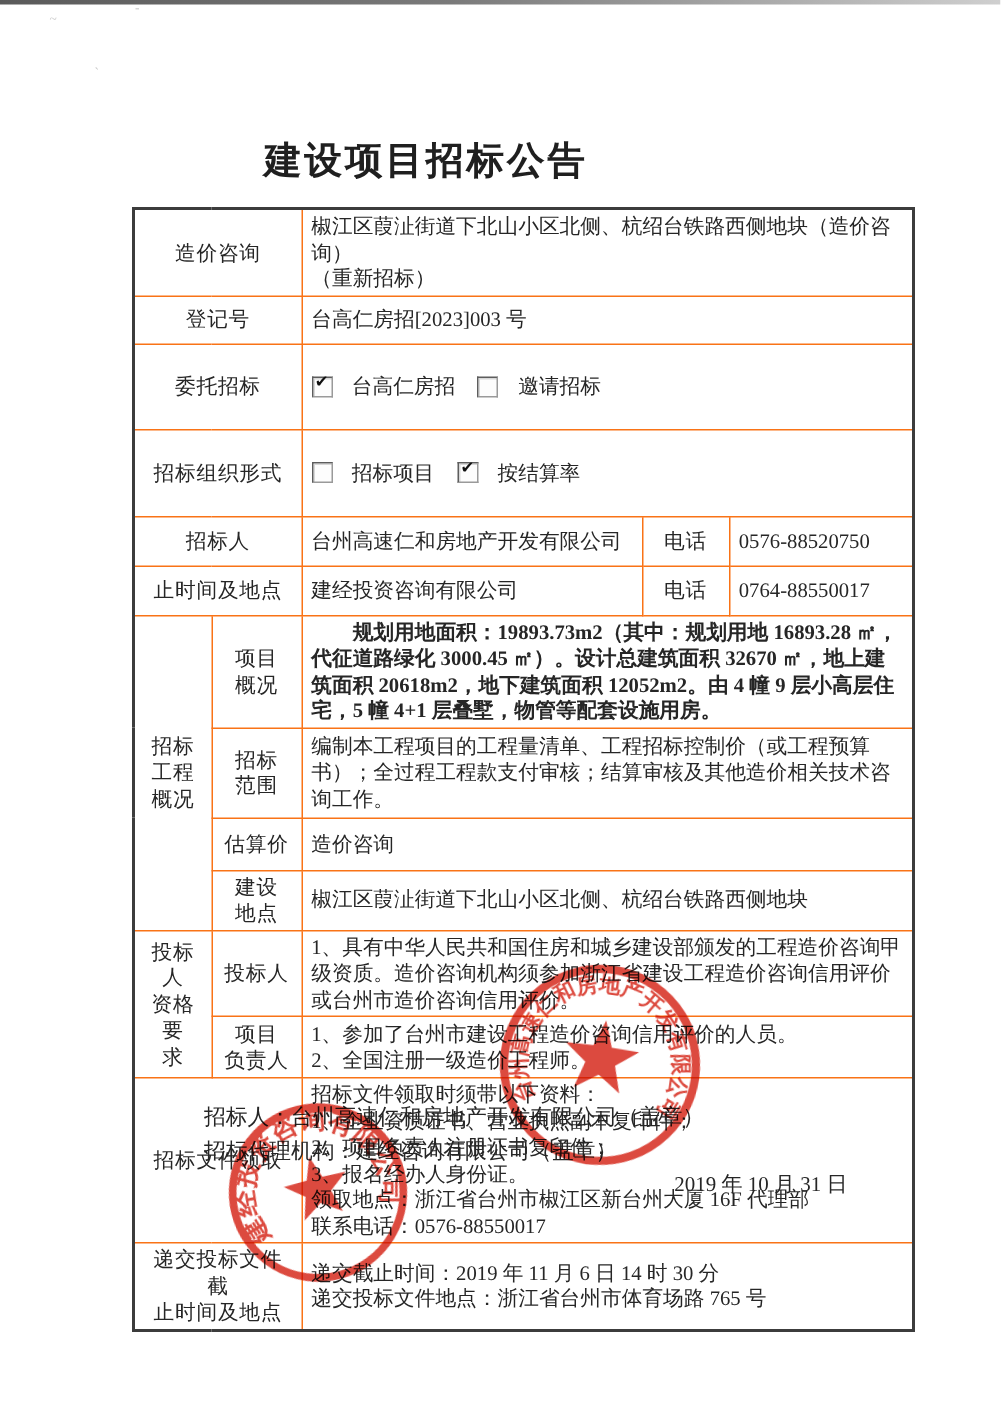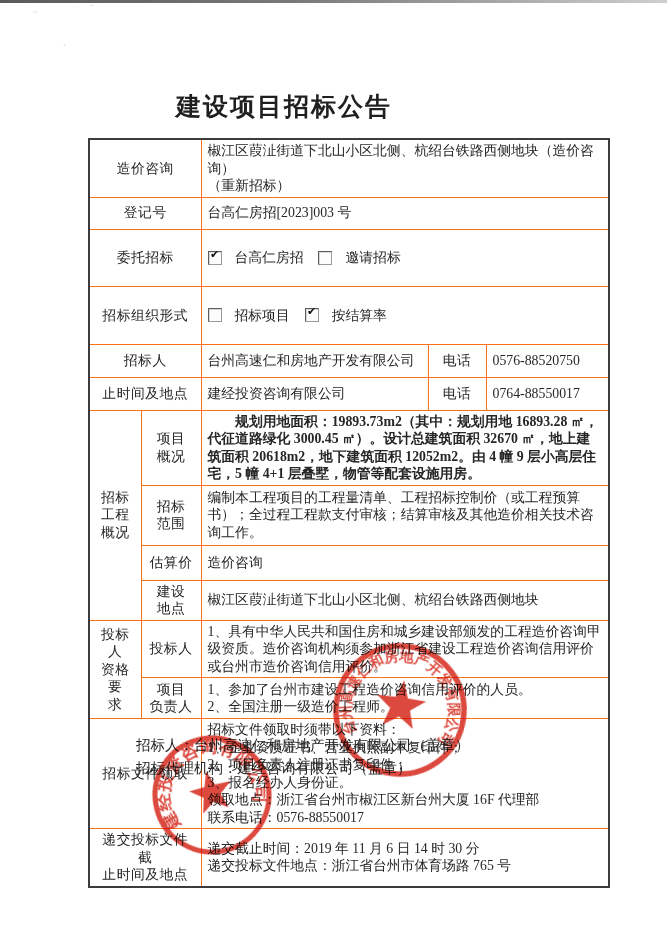--- a/index.html
+++ b/index.html
@@ -200,20 +200,21 @@
 递交投标文件地点：浙江省台州市体育场路 765 号</td>
     </tr>
   </tbody>
     </table>
 
   <div class="sign-block">
     <div>招标人：台州高速仁和房地产开发有限公司（盖章）</div>
     <div>招标代理机构：建经咨询有限公司（盖章）</div>
   </div>
 
+  <div class="date-line">2019 年 10 月 31 日</div>
 
   <div class="seal seal-1">
     <svg viewBox="0 0 140 140" xmlns="http://www.w3.org/2000/svg">
       <circle class="ring" cx="70" cy="70" r="64" stroke-width="5.5"></circle>
       <path class="star" transform="translate(70,66)" d="M0,-26 L6.2,-8.5 L24.7,-8 L10,3.2 L15.3,21 L0,10.5 L-15.3,21 L-10,3.2 L-24.7,-8 L-6.2,-8.5 Z"></path>
       <path id="sealArc1" fill="none" d="M 29.9 98.1 A 49 49 0 1 1 110.1 98.1"></path>
       <text font-size="14.5">
         <textPath href="#sealArc1" startOffset="0" textLength="212" lengthAdjust="spacingAndGlyphs">台州高速仁和房地产开发有限公司</textPath>
       </text>
     </svg>

